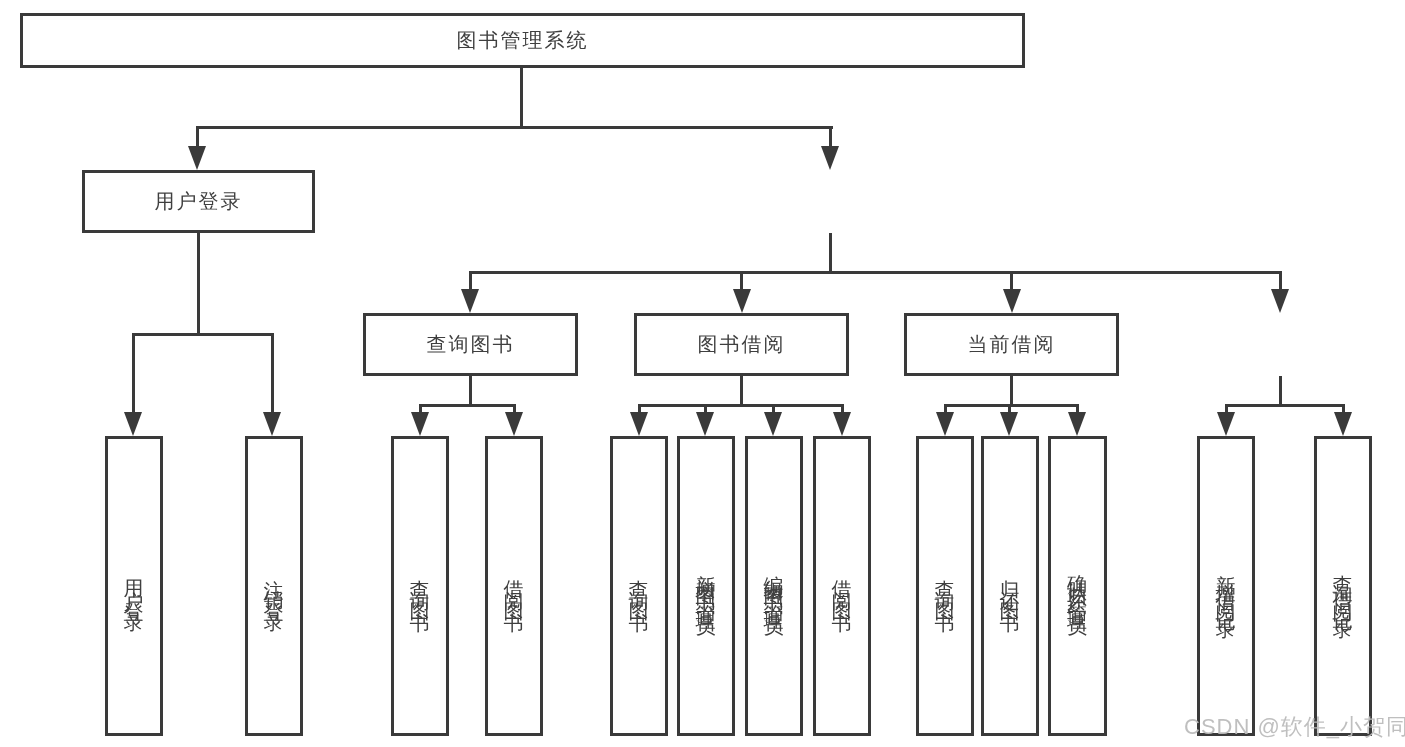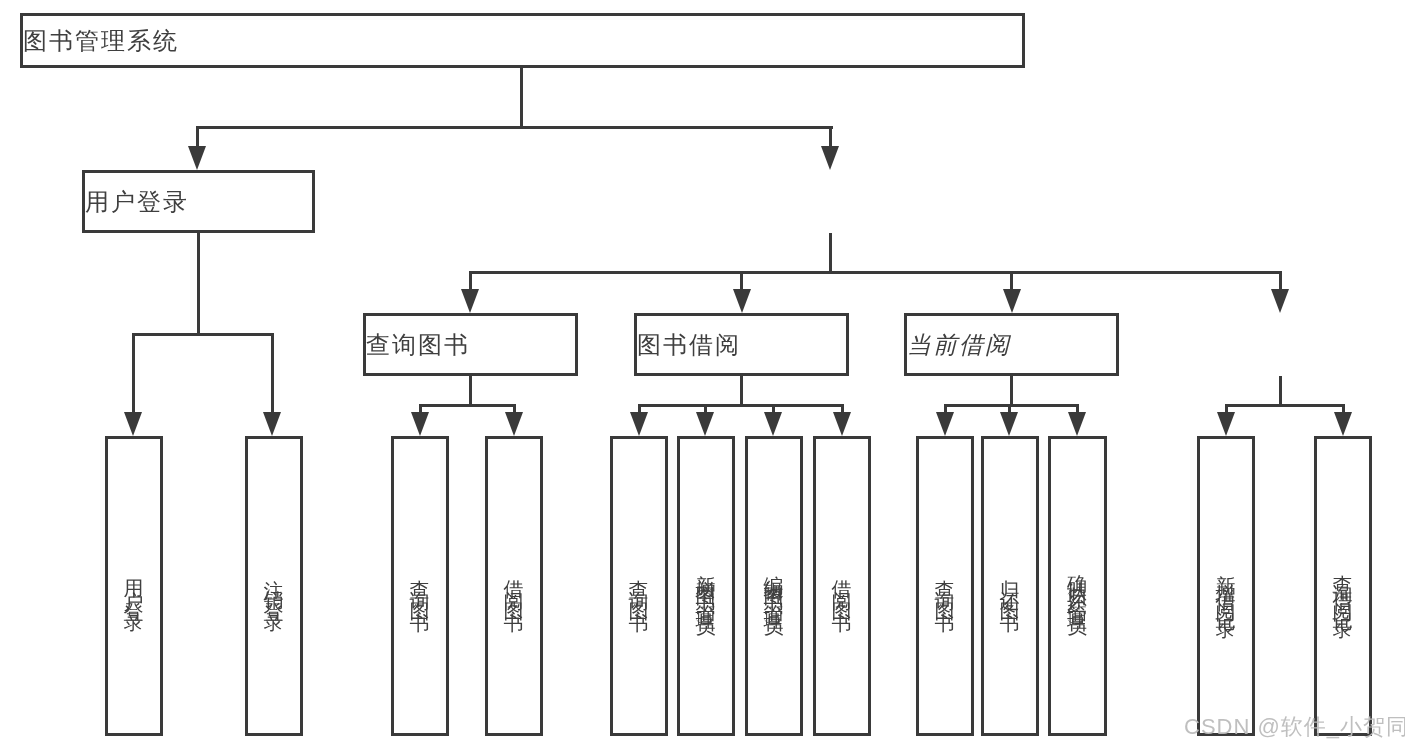--- a/index.html
+++ b/index.html
@@ -15,22 +15,23 @@
     background: #ffffff;
     overflow: hidden;
   }
   .node {
     position: absolute;
     box-sizing: border-box;
     border: 3px solid #3a3a3a;
     background: #ffffff;
     display: flex;
     align-items: center;
+    justify-content: center;
     color: #3f3f3f;
-    font-size: 24px;
+    font-size: 20px;
     letter-spacing: 2px;
     z-index: 2;
   }
   .vnode {
     position: absolute;
     box-sizing: border-box;
     border: 3px solid #3a3a3a;
     background: #ffffff;
     display: flex;
     align-items: center;
@@ -143,21 +144,21 @@
   <div class="node" style="left:82px;top:170px;width:233px;height:63px;">
     <span>用户登录</span>
   </div>
 
   <div class="node" style="left:363px;top:313px;width:215px;height:63px;">
     <span>查询图书</span>
   </div>
   <div class="node" style="left:634px;top:313px;width:215px;height:63px;">
     <span>图书借阅</span>
   </div>
-  <div class="node" style="left:904px;top:313px;width:215px;height:63px;font-style:italic;">
+  <div class="node" style="left:904px;top:313px;width:215px;height:63px;">
     <span>当前借阅</span>
   </div>
 
   <div class="vnode" style="left:105px;top:436px;width:58px;height:300px;">
     <span class="vtext">用户登录</span>
   </div>
   <div class="vnode" style="left:245px;top:436px;width:58px;height:300px;">
     <span class="vtext">注销登录</span>
   </div>
 

